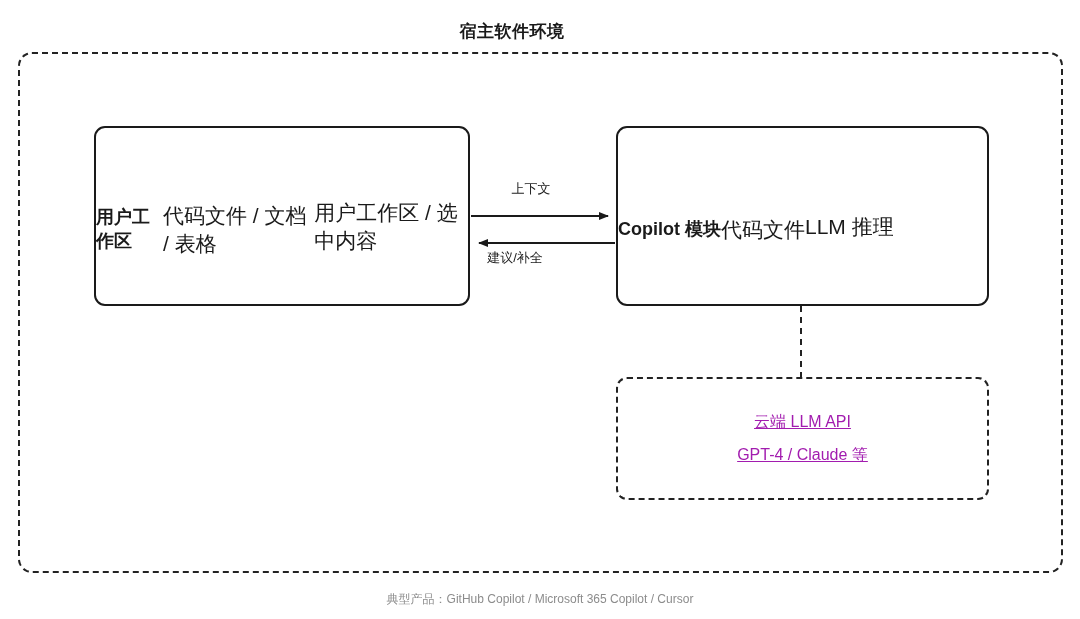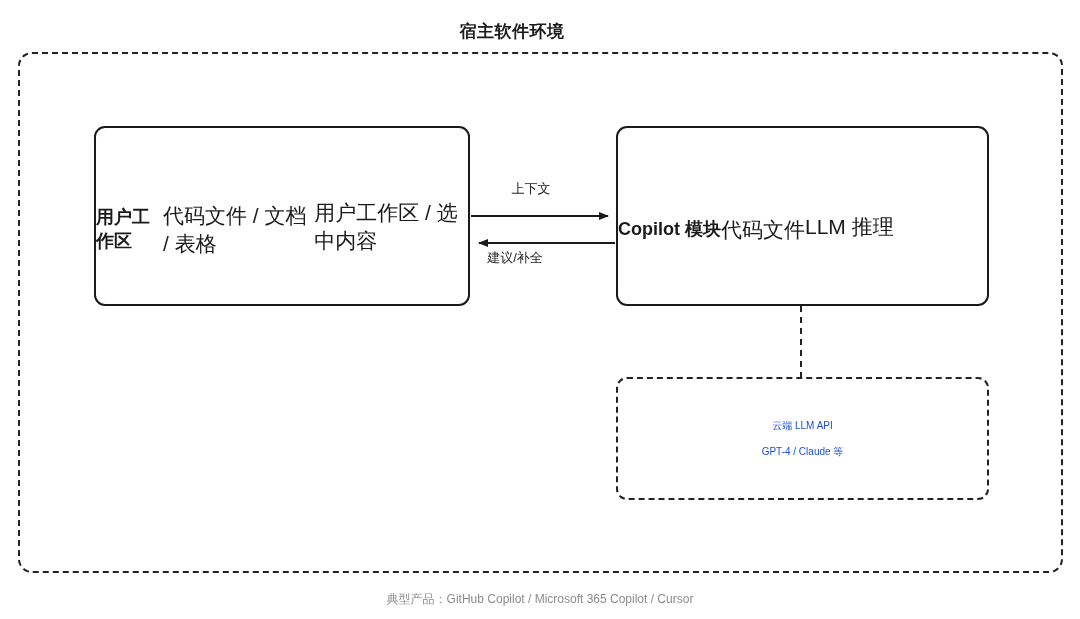--- a/index.html
+++ b/index.html
@@ -91,22 +91,23 @@
     box-sizing: border-box;
     border: 2px dashed #222222;
     border-radius: 11px;
     background: #ffffff;
     display: flex;
     flex-direction: column;
     align-items: center;
     justify-content: center;
   }
   .cloud-line {
-    font-size: 10px;
-    color: #1d4ed8;
+    font-size: 16px;
+    color: #a21caf;
+    text-decoration: underline;
   }
   .cloud-line + .cloud-line {
     margin-top: 12px;
   }
 
   
   .connectors {
     position: absolute;
     left: 0;
     top: 0;

